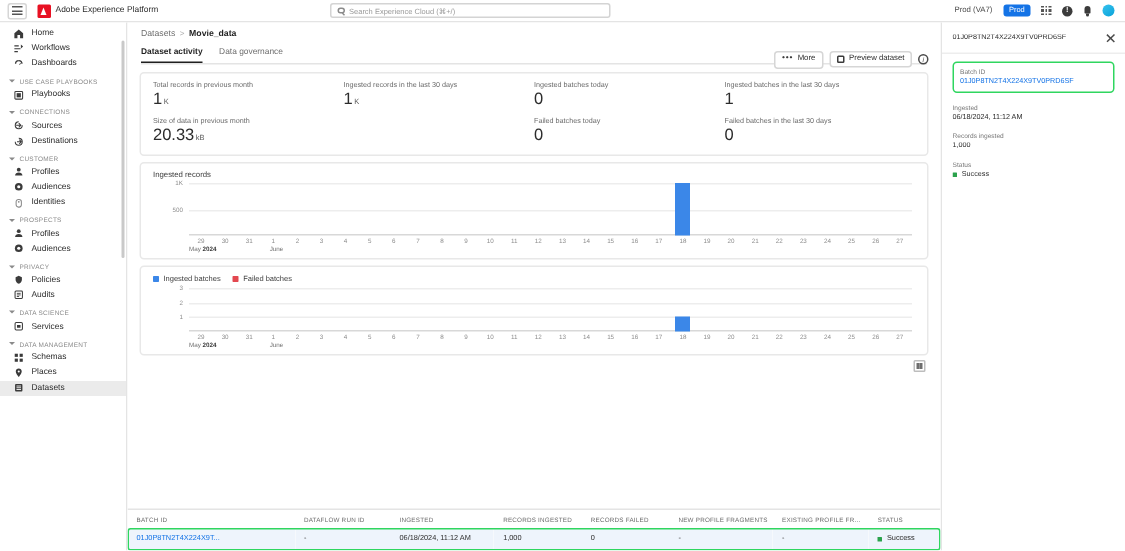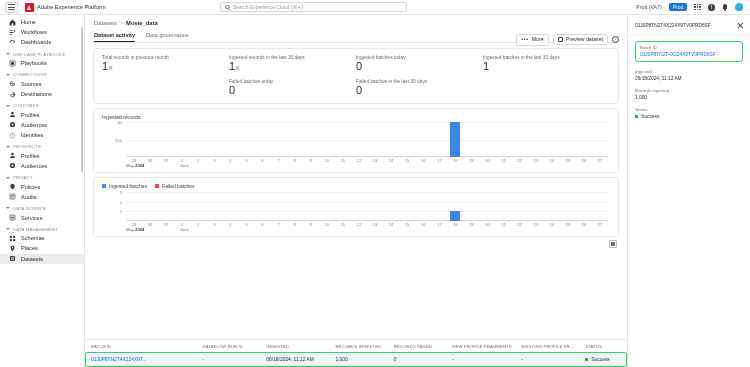--- a/index.html
+++ b/index.html
@@ -482,20 +482,27 @@
                 </div>
               </div>
               <div>
                 <div class="stat-label">Ingested batches in the last 30 days</div>
                 <div class="stat-value">
                   <span>1</span>
                   <span class="stat-unit"></span>
                 </div>
               </div>
 
+              <div>
+                <div class="stat-label">Size of data in previous month</div>
+                <div class="stat-value">
+                  <span>20.33</span>
+                  <span class="stat-unit">kB</span>
+                </div>
+              </div>
               <div></div>
               <div>
                 <div class="stat-label">Failed batches today</div>
                 <div class="stat-value">
                   <span>0</span>
                   <span class="stat-unit"></span>
                 </div>
               </div>
               <div>
                 <div class="stat-label">Failed batches in the last 30 days</div>

